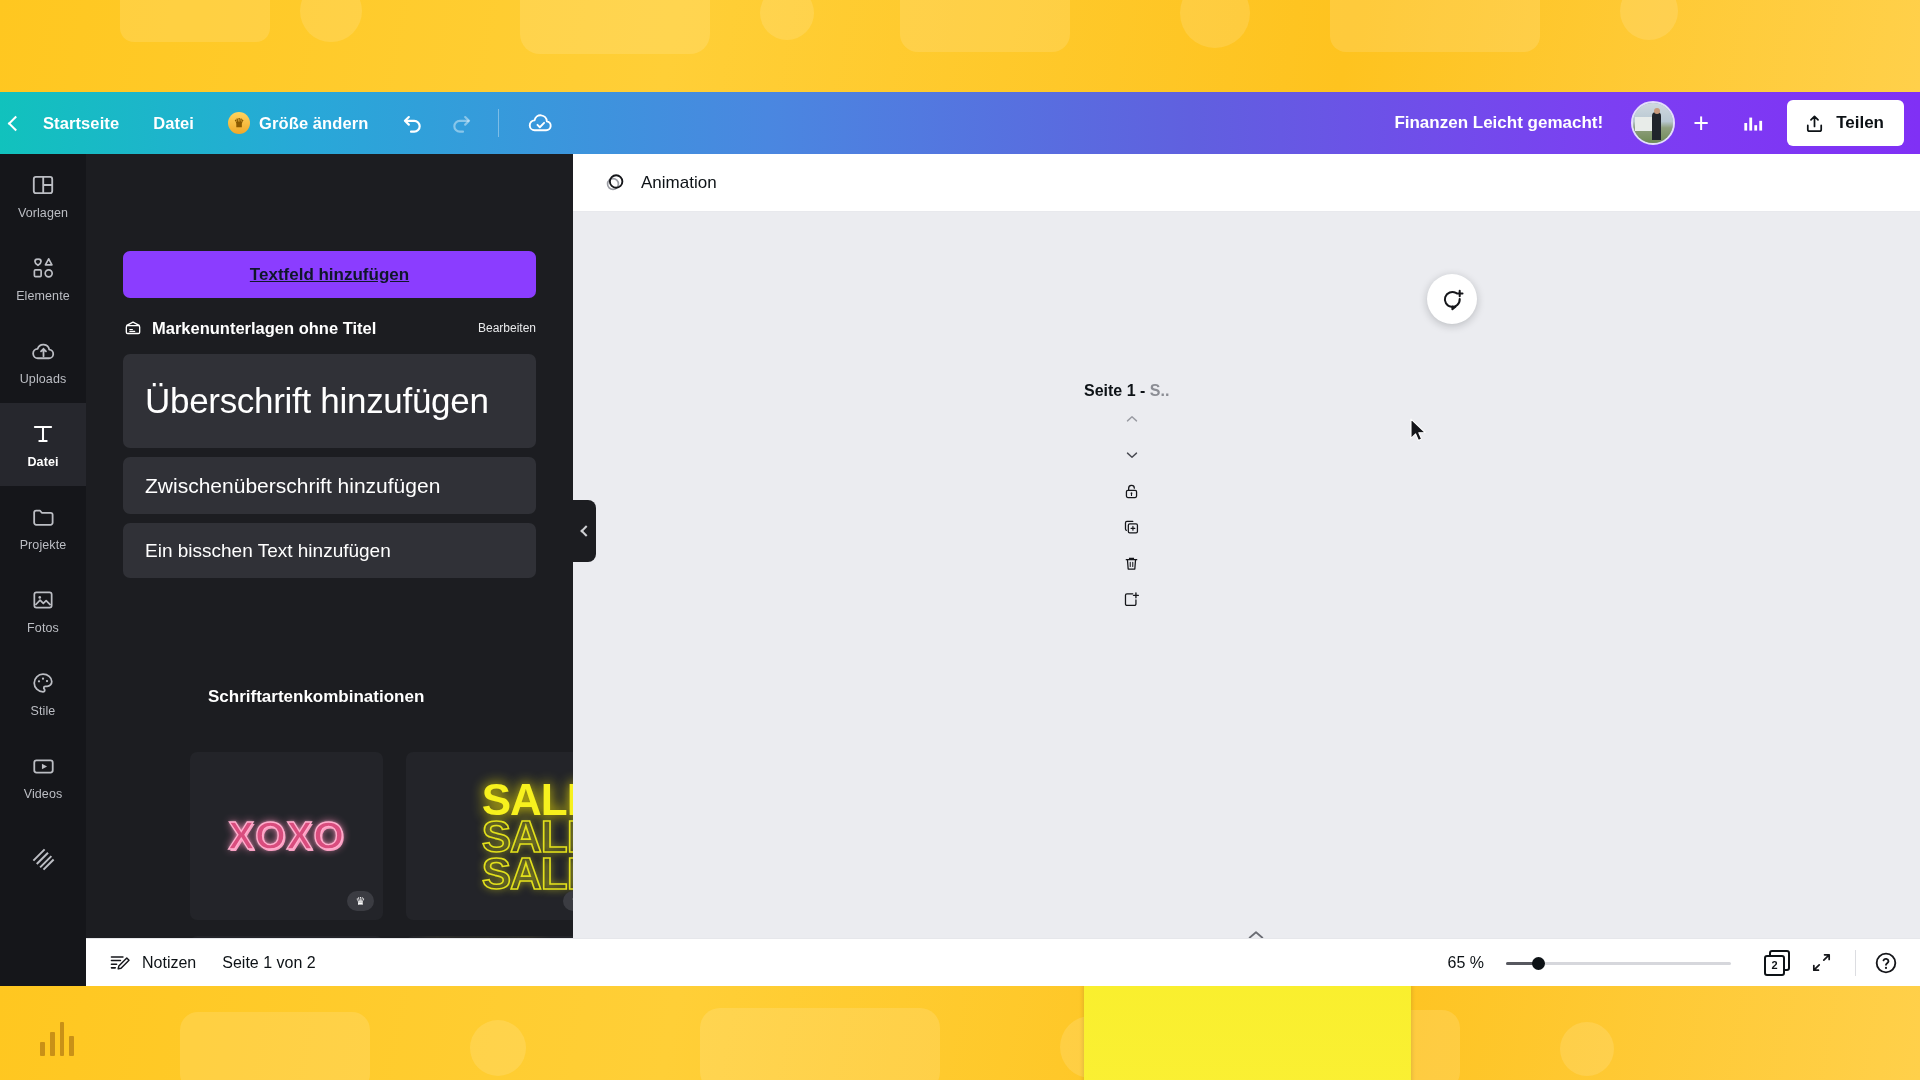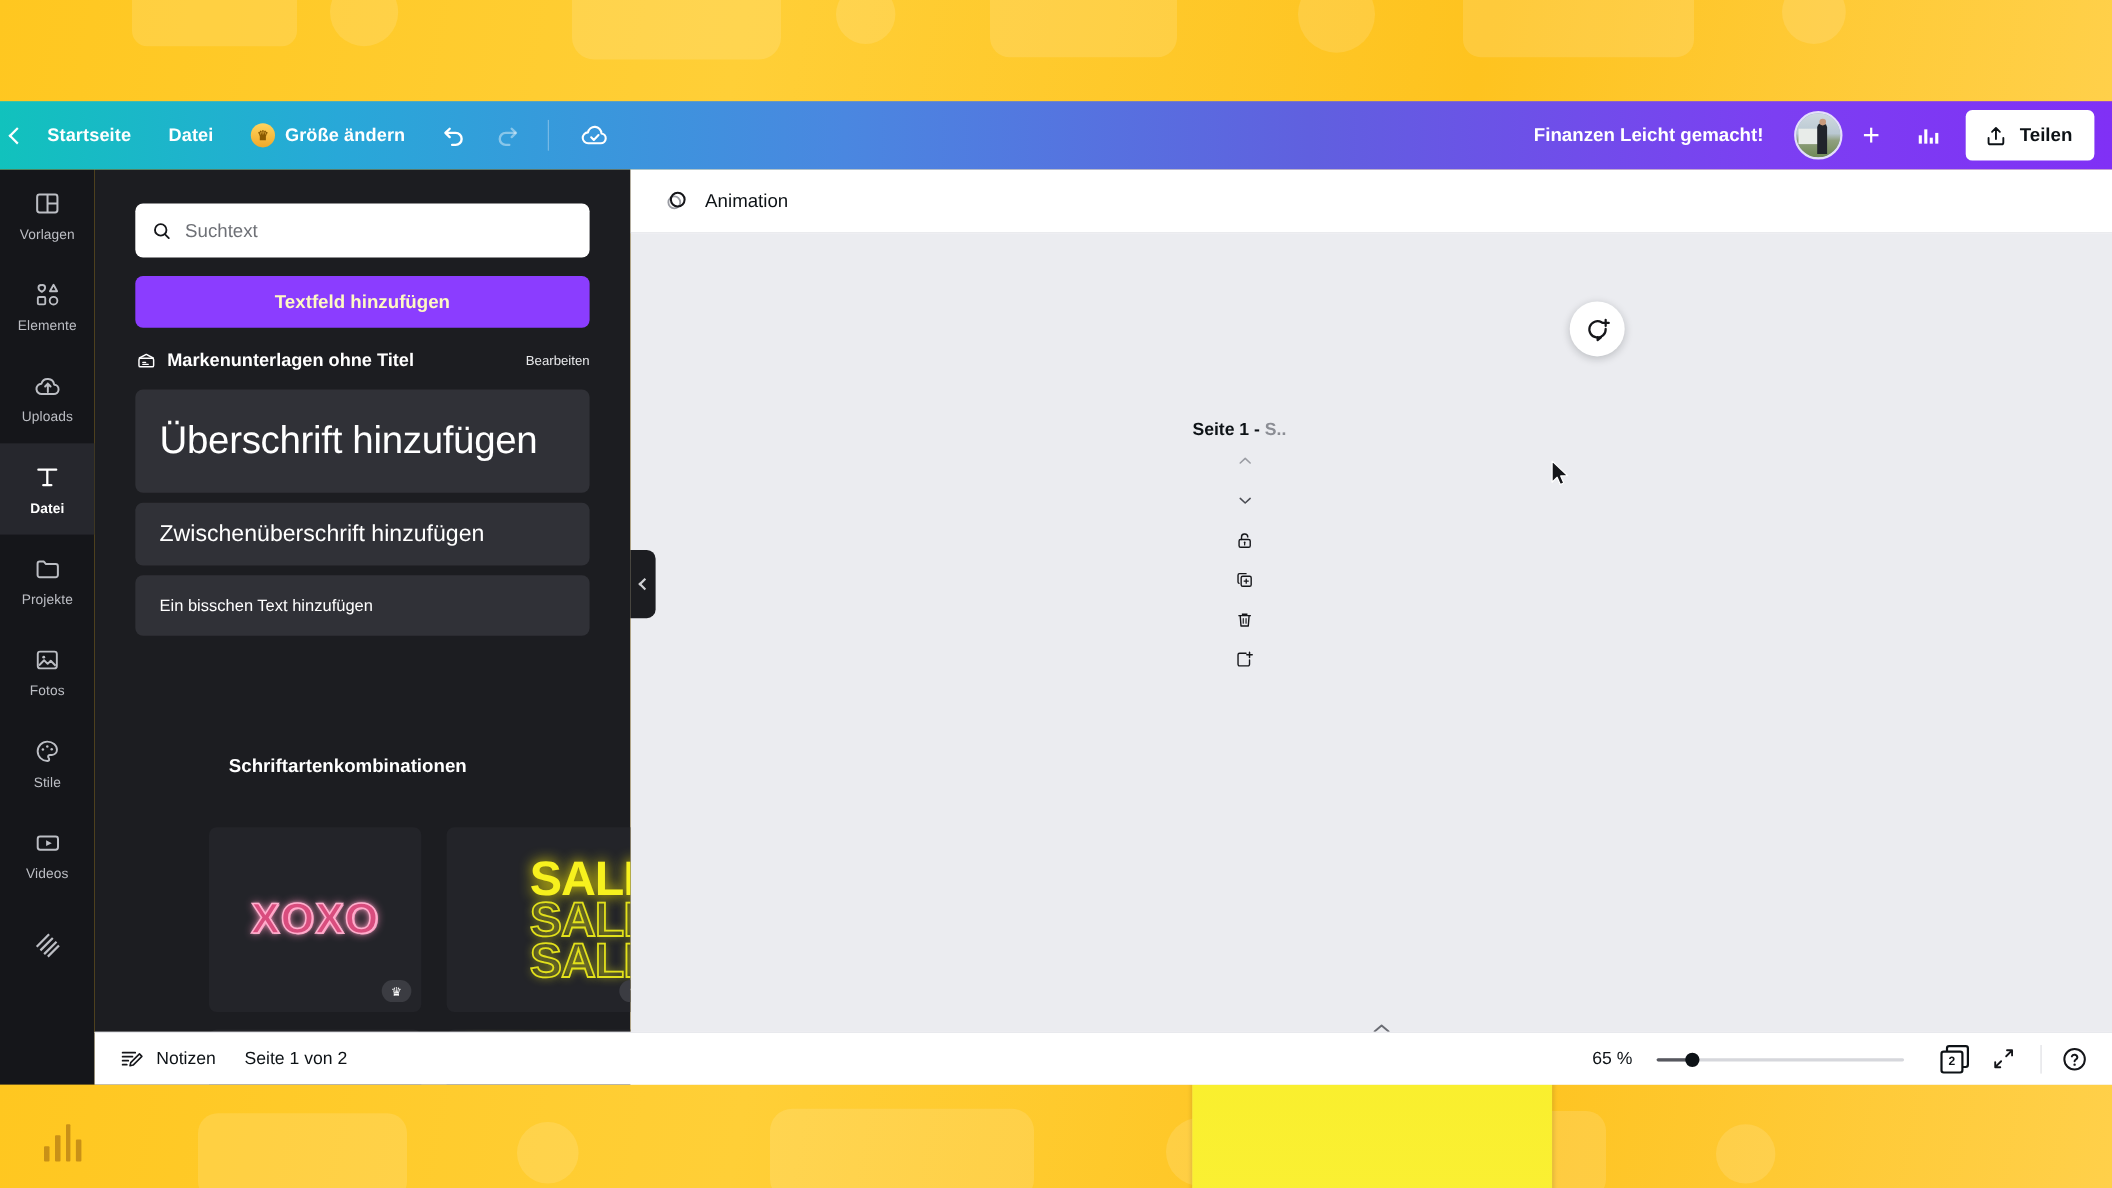--- a/index.html
+++ b/index.html
@@ -108,44 +108,44 @@
     background: #fff; border-radius: 7px; display: flex; align-items: center;
     padding: 0 14px; gap: 11px; cursor: text;
   }
   #search-box input {
     border: 0; outline: 0; font-size: 17px; color: #25262b;
     width: 100%; font-family: "Liberation Sans", sans-serif; background: transparent;
   }
   #search-box input::placeholder { color: #6e7076; }
   #add-textbox {
     position: absolute; left: 37px; top: 97px; width: 413px; height: 47px;
-    background: #8b3dff; border-radius: 7px; color: #fef9c3;
+    background: #8b3dff; border-radius: 7px; color: #0f172a;
     display: flex; align-items: center; justify-content: center;
-    font-size: 17px; font-weight: 700; cursor: pointer;
+    font-size: 17px; font-weight: 700; cursor: pointer; text-decoration: underline;
   }
   #brandkit-row {
     position: absolute; left: 37px; top: 159px; width: 413px; height: 30px;
     display: flex; align-items: center; gap: 9px;
   }
   #brandkit-row .bk-title { color: #fff; font-size: 16.5px; font-weight: 700; white-space: nowrap; }
   #brandkit-row .bk-edit {
     color: #e9eaec; font-size: 12px; margin-left: auto; cursor: pointer; font-weight: 400;
   }
   .style-card {
     position: absolute; left: 37px; width: 413px;
     background: #303137; border-radius: 7px; cursor: pointer;
     color: #fff; display: flex; align-items: center; padding: 0 22px;
     overflow: hidden;
   }
   #sc-heading { top: 200px; height: 94px; }
   #sc-heading span { font-size: 35px; line-height: 1.06; font-weight: 400; letter-spacing: -.3px; }
   #sc-sub { top: 303px; height: 57px; }
   #sc-sub span { font-size: 21px; font-weight: 400; }
   #sc-body { top: 369px; height: 55px; }
-  #sc-body span { font-size: 15px; font-weight: 400; }
+  #sc-body span { font-size: 19px; font-weight: 400; }
   #combos-title {
     position: absolute; left: 122px; top: 533px;
     color: #fff; font-size: 17px; font-weight: 700; white-space: nowrap;
   }
   .combo-card {
     position: absolute; width: 193px; height: 168px; border-radius: 7px;
     background: #232429; cursor: pointer; overflow: hidden;
   }
   #combo-xoxo { left: 104px; top: 598px; }
   #combo-sale { left: 320px; top: 598px; }
@@ -530,27 +530,20 @@
           <path d="M3 13 13 3M6 16 16 6M9 19 19 9M12 21 21 12"></path>
         </g>
       </svg>
     </span>
   </div>
 
 </div>
 
 <div id="panel">
 
-  <div id="search-box">
-    <svg width="22" height="22" viewBox="0 0 24 24" fill="none">
-      <circle cx="10.8" cy="10.8" r="6.2" stroke="#15161a" stroke-width="2"></circle>
-      <path d="m15.5 15.6 4 4" stroke="#15161a" stroke-width="2" stroke-linecap="round"></path>
-    </svg>
-    <input type="text" value="" placeholder="Suchtext" style="">
-  </div>
 
   <div id="add-textbox">
     <span>Textfeld hinzufügen</span>
   </div>
 
   <div id="brandkit-row">
     <svg width="20" height="20" viewBox="0 0 24 24" fill="none">
       <path d="M4 9.2 12 5l8 4.2" stroke="#fff" stroke-width="1.6" stroke-linejoin="round"></path>
       <rect x="4" y="9.2" width="16" height="9.4" rx="1.6" stroke="#fff" stroke-width="1.6"></rect>
       <path d="M8.2 13.8h3.1M8.2 16h5.9" stroke="#fff" stroke-width="1.4" stroke-linecap="round"></path>

